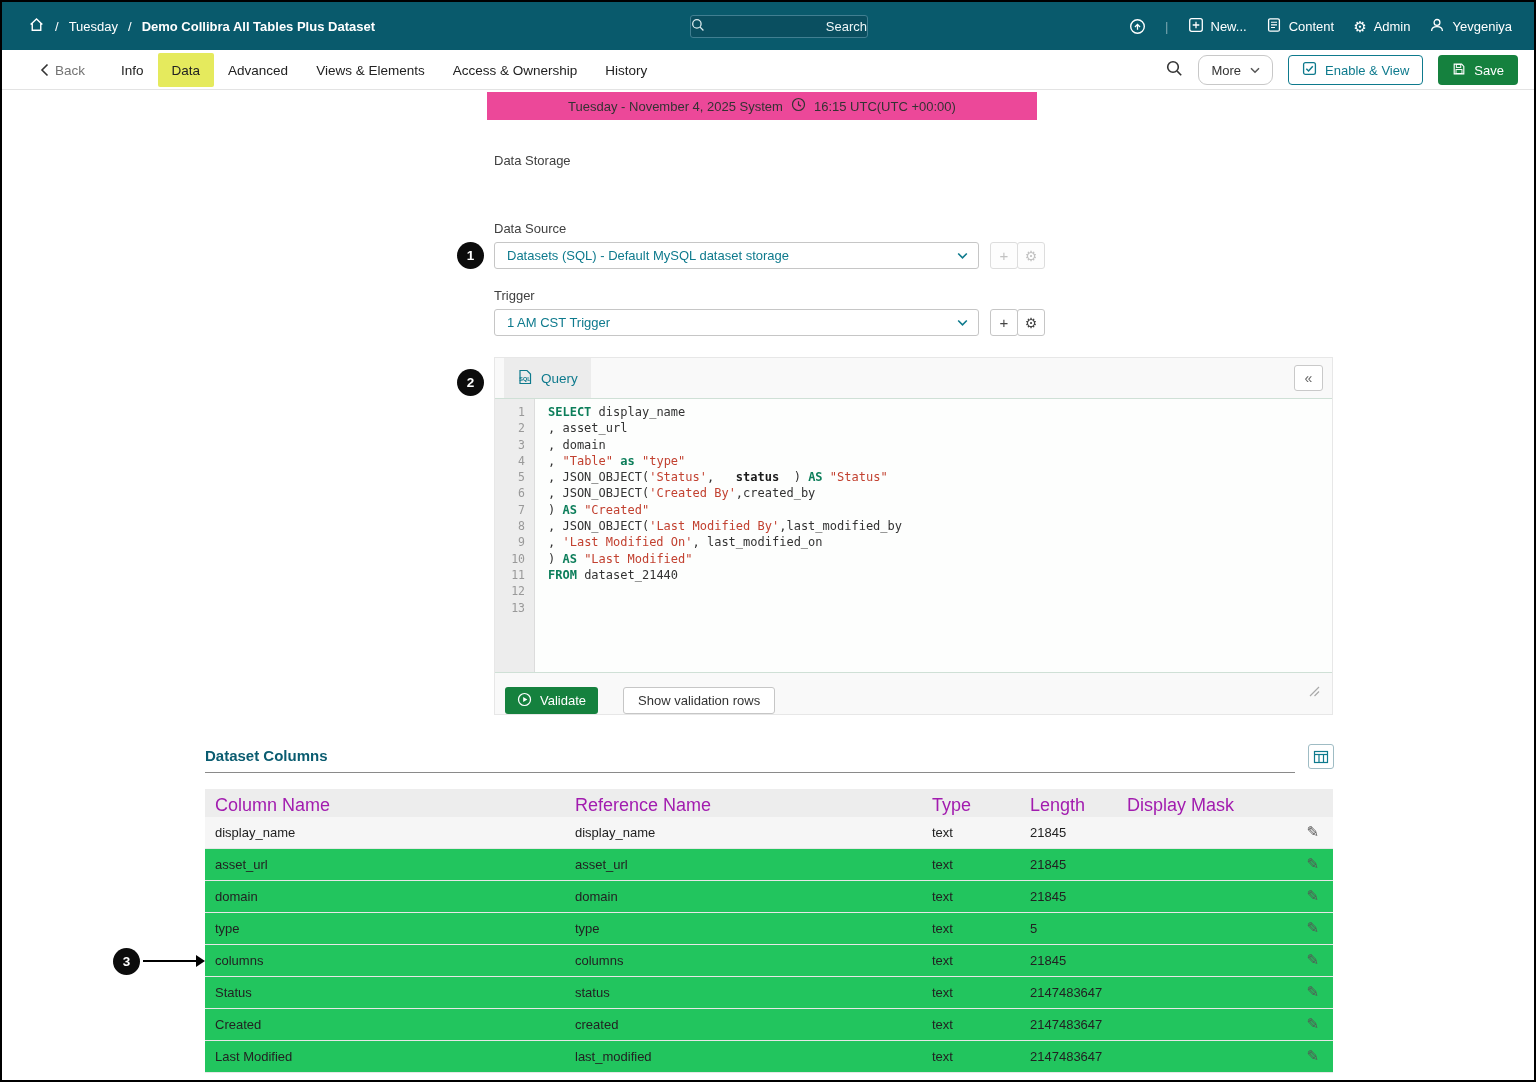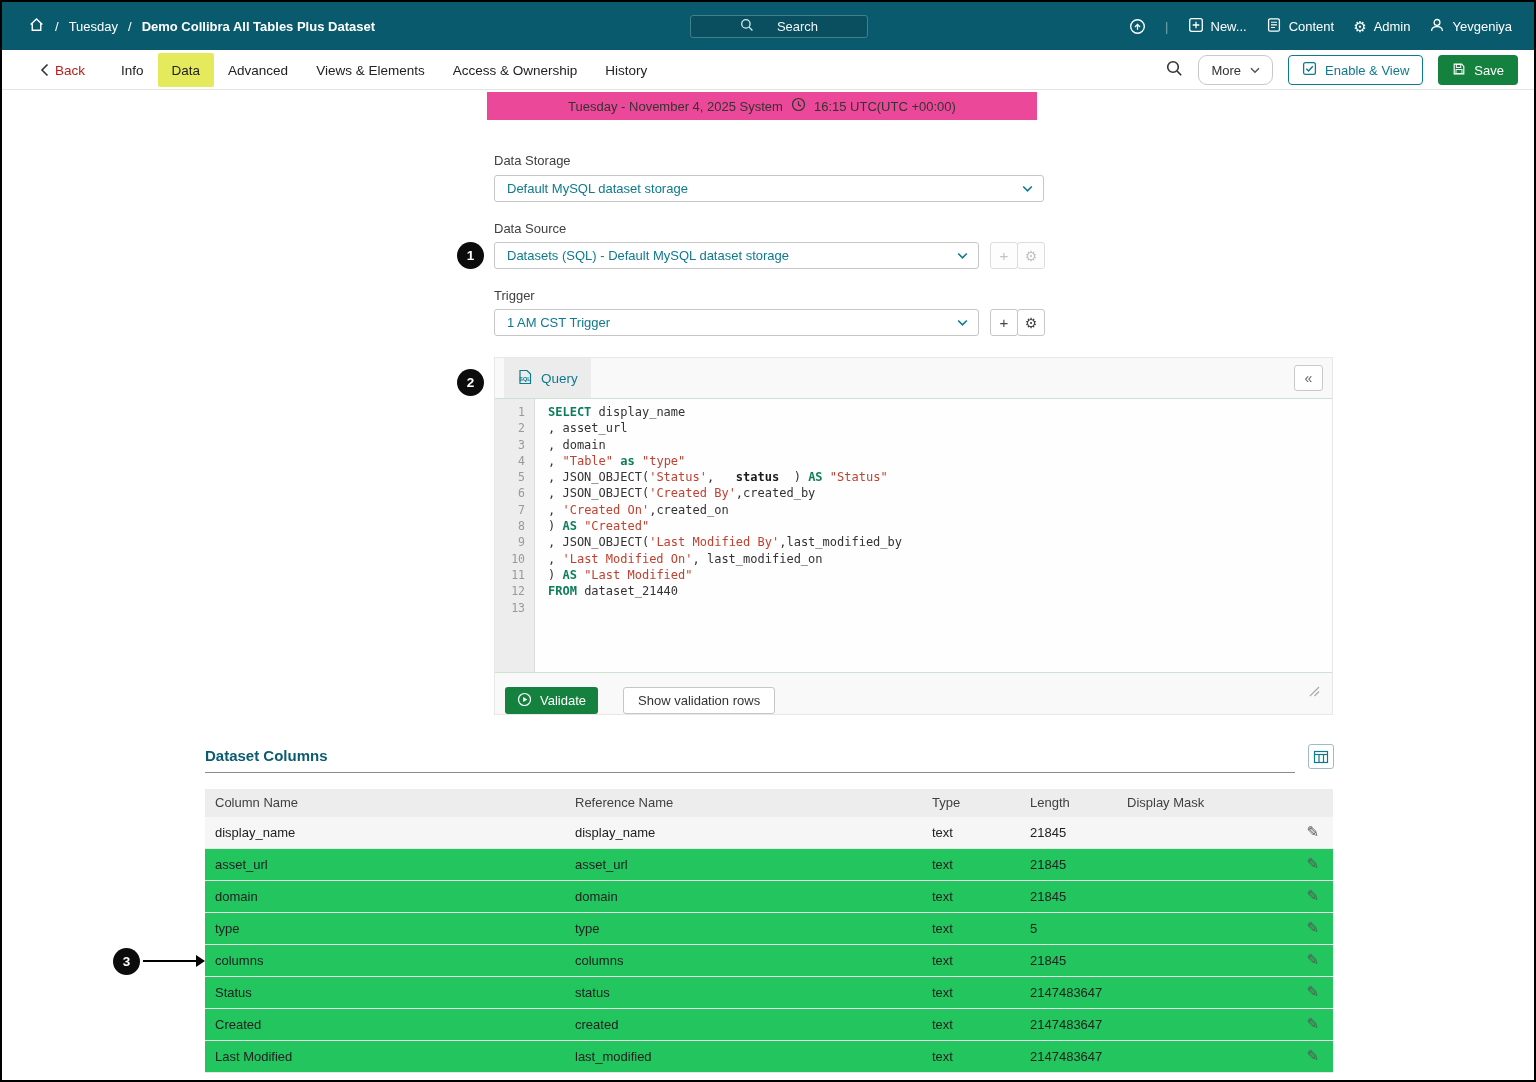--- a/index.html
+++ b/index.html
@@ -3,30 +3,30 @@
 <meta charset="utf-8">
 <style>
   *{margin:0;padding:0;box-sizing:border-box}
   body{font-family:"Liberation Sans",sans-serif;background:#fff}
   .frame{position:relative;width:1536px;height:1082px;border:2px solid #000;background:#fff;overflow:hidden}
 
   
   .topbar{position:absolute;top:0;left:0;right:0;height:48px;background:#095a6c;display:flex;align-items:center;color:#fff}
   .crumbs{display:flex;align-items:center;gap:10px;margin-left:26px;font-size:13px}
   .crumb-title{font-weight:bold}
-  .topbar-search{position:absolute;left:688px;top:13px;width:178px;height:23px;background:#0a4f60;border:1px solid #417f91;border-radius:3px;display:flex;align-items:center;justify-content:center;gap:23px;font-size:13px;color:#eef6f7;cursor:text}
+  .topbar-search{position:absolute;left:688px;top:13px;width:178px;height:23px;background:#0a4f60;border:1px solid #417f91;border-radius:3px;display:flex;align-items:center;justify-content:space-between;gap:23px;font-size:13px;color:#eef6f7;cursor:text}
   .topbar-right{position:absolute;right:22px;top:0;height:48px;display:flex;align-items:center;gap:19px;font-size:13px}
   .tb-action{display:flex;align-items:center;gap:7px;cursor:pointer;white-space:nowrap}
   .tb-divider{color:rgba(255,255,255,.45)}
   .gear-glyph{font-size:15px;line-height:1}
 
   
   .navbar2{position:absolute;top:48px;left:0;right:0;height:40px;background:#fff;border-bottom:1px solid #e3e3e3}
   .nav-left{position:absolute;left:38px;top:0;height:40px;display:flex;align-items:center}
-  .nav-back{display:flex;align-items:flex-start;gap:6px;font-size:13.5px;color:#b91c1c;margin-right:22px;cursor:pointer}
+  .nav-back{display:flex;align-items:flex-start;gap:6px;font-size:13.5px;color:#737373;margin-right:22px;cursor:pointer}
   .tabs{display:flex;align-items:center;height:40px}
   .tab{padding:0 14px;height:40px;display:flex;align-items:center;font-size:13.5px;color:#222;cursor:pointer}
   .tab.active{background:#e5ea5d;height:34px;border-radius:2px}
   .nav-right{position:absolute;right:16px;top:0;height:40px;display:flex;align-items:center;gap:15px}
   .btn-more{height:30px;border:1px solid #c8c8c8;border-radius:9px;display:flex;align-items:center;gap:9px;font-size:13px;color:#333;background:#fff;cursor:pointer;padding:0 12px}
   .btn-enable{height:30px;border:1px solid #0e7a8d;border-radius:4px;display:flex;align-items:center;gap:8px;font-size:13px;color:#0e7a8d;background:#fff;padding:0 13px;cursor:pointer;white-space:nowrap}
   .btn-save{height:30px;border-radius:4px;background:#15813e;color:#fff;display:flex;align-items:center;gap:8px;font-size:13px;padding:0 14px;cursor:pointer}
 
   
   .schedule{position:absolute;left:485px;top:90px;width:550px;height:28px;background:#ec4899;display:flex;align-items:center;justify-content:center;gap:8px;font-size:13px;color:#333;white-space:nowrap}
@@ -60,21 +60,21 @@
   .qfooter{position:absolute;left:0;right:0;bottom:0;height:41px;display:flex;align-items:flex-end;padding-left:10px;gap:25px}
   .btn-validate{height:27px;background:#15813e;color:#fff;border-radius:3px;display:flex;align-items:center;gap:8px;padding:0 12px;font-size:13px;cursor:pointer}
   .btn-showrows{height:27px;background:#fff;border:1px solid #c6c6c6;border-radius:3px;color:#333;display:flex;align-items:center;padding:0 14px;font-size:13px;cursor:pointer}
   .resize{position:absolute;right:12px;bottom:13px;cursor:nwse-resize}
 
   
   .section-title{position:absolute;left:203px;top:745px;font-size:15px;font-weight:bold;color:#0a5c70}
   .section-line{position:absolute;left:203px;top:770px;width:1090px;height:1px;background:#8a8a8a}
   .cols-btn{position:absolute;left:1306px;top:742px;width:26px;height:25px;border:1px solid #9fbcc4;border-radius:3px;background:#fff;display:flex;align-items:center;justify-content:center;cursor:pointer}
   .tbl{position:absolute;left:203px;top:787px;width:1128px}
-  .thead{position:relative;height:28px;background:#ededed;font-size:13px;color:#404040}
+  .thead{position:relative;height:28px;background:#ededed;font-size:18px;color:#a21caf}
   .thead .tcell{top:6px}
   .tcell{position:absolute;white-space:nowrap}
   .cell-name{left:10px}.cell-ref{left:370px}.cell-type{left:727px}.cell-length{left:825px}.cell-mask{left:922px}
   .trow{position:relative;height:32px;border-bottom:1px solid #e7e7e7;font-size:13px;color:#222;background:#22c55e}
   .trow.first{background:#f6f6f6}
   .trow .tcell{top:8px}
   .cell-edit{right:14px;top:6px !important;font-size:15px;color:#555;cursor:pointer}
 
   
   .ann{position:absolute;width:27px;height:27px;border-radius:50%;background:#0c0c0c;color:#fff;font-size:13.5px;font-weight:bold;display:flex;align-items:center;justify-content:center;z-index:9}
@@ -209,26 +209,20 @@
     <span>
       <svg width="15" height="15" viewBox="0 0 15 15">
           <circle cx="7.5" cy="7.5" r="6" fill="none" stroke="#333" stroke-width="1.2"></circle>
           <path d="M7.5 4.3 V7.8 L10 9.1" fill="none" stroke="#333" stroke-width="1.2"></path>
         </svg>
     </span>
     <span>16:15 UTC(UTC +00:00)</span>
   </div>
 
   <div class="field-label lbl-storage">Data Storage</div>
-  <div class="dropdown dd-storage">
-    <span>Default MySQL dataset storage</span>
-    <svg width="11" height="8" viewBox="0 0 11 8">
-        <path d="M1.2 1.5 L5.5 5.8 L9.8 1.5" fill="none" stroke="#0e7a8d" stroke-width="1.6"></path>
-      </svg>
-  </div>
 
   <div class="field-label lbl-source">Data Source</div>
   <div class="dropdown dd-source">
     <span>Datasets (SQL) - Default MySQL dataset storage</span>
     <svg width="11" height="8" viewBox="0 0 11 8">
         <path d="M1.2 1.5 L5.5 5.8 L9.8 1.5" fill="none" stroke="#0e7a8d" stroke-width="1.6"></path>
       </svg>
   </div>
   <div class="sq-btn disabled src-plus">
       <span>+</span>
@@ -279,21 +273,20 @@
           <div class="ln">12</div>
           <div class="ln">13</div>
         </div>
       <div class="codearea">
           <div class="cl"><span class="tok-k">SELECT</span><span class="tok-p"> display_name</span></div>
           <div class="cl"><span class="tok-p">, asset_url</span></div>
           <div class="cl"><span class="tok-p">, domain</span></div>
           <div class="cl"><span class="tok-p">, </span><span class="tok-s">"Table"</span><span class="tok-p"> </span><span class="tok-k">as</span><span class="tok-p"> </span><span class="tok-s">"type"</span></div>
           <div class="cl"><span class="tok-p">, JSON_OBJECT(</span><span class="tok-s">'Status'</span><span class="tok-p">,   </span><span class="tok-b">status</span><span class="tok-p">  ) </span><span class="tok-k">AS</span><span class="tok-p"> </span><span class="tok-s">"Status"</span></div>
           <div class="cl"><span class="tok-p">, JSON_OBJECT(</span><span class="tok-s">'Created By'</span><span class="tok-p">,created_by</span></div>
-          <div class="cl"><span class="tok-p">, </span><span class="tok-s">'Created On'</span><span class="tok-p">,created_on</span></div>
           <div class="cl"><span class="tok-p">) </span><span class="tok-k">AS</span><span class="tok-p"> </span><span class="tok-s">"Created"</span></div>
           <div class="cl"><span class="tok-p">, JSON_OBJECT(</span><span class="tok-s">'Last Modified By'</span><span class="tok-p">,last_modified_by</span></div>
           <div class="cl"><span class="tok-p">, </span><span class="tok-s">'Last Modified On'</span><span class="tok-p">, last_modified_on</span></div>
           <div class="cl"><span class="tok-p">) </span><span class="tok-k">AS</span><span class="tok-p"> </span><span class="tok-s">"Last Modified"</span></div>
           <div class="cl"><span class="tok-k">FROM</span><span class="tok-p"> dataset_21440</span></div>
         </div>
     </div>
 
     <div class="qfooter">
       <span class="btn-validate">

